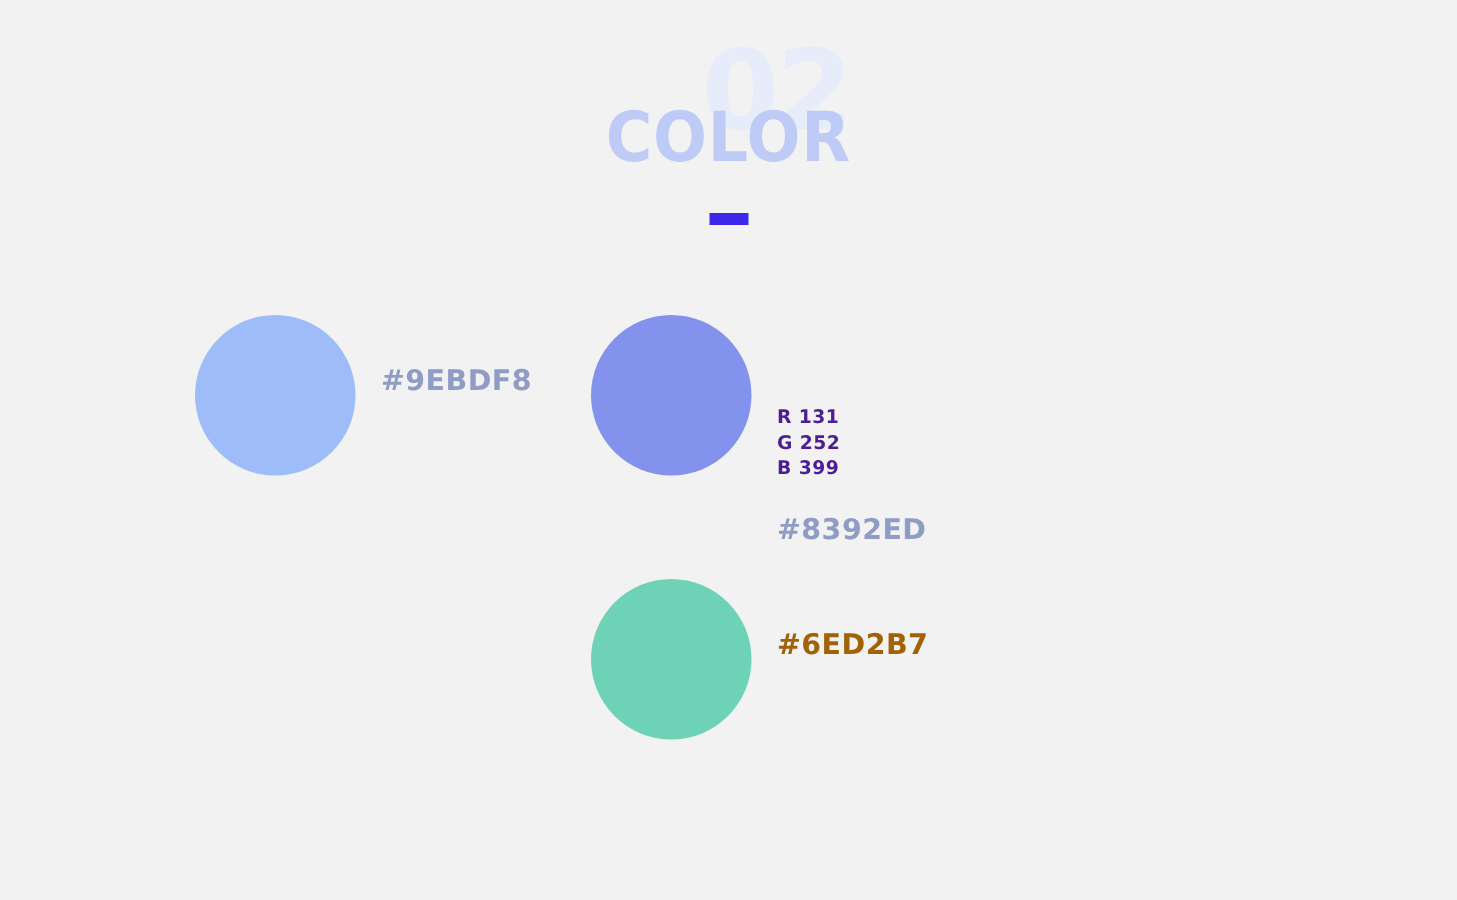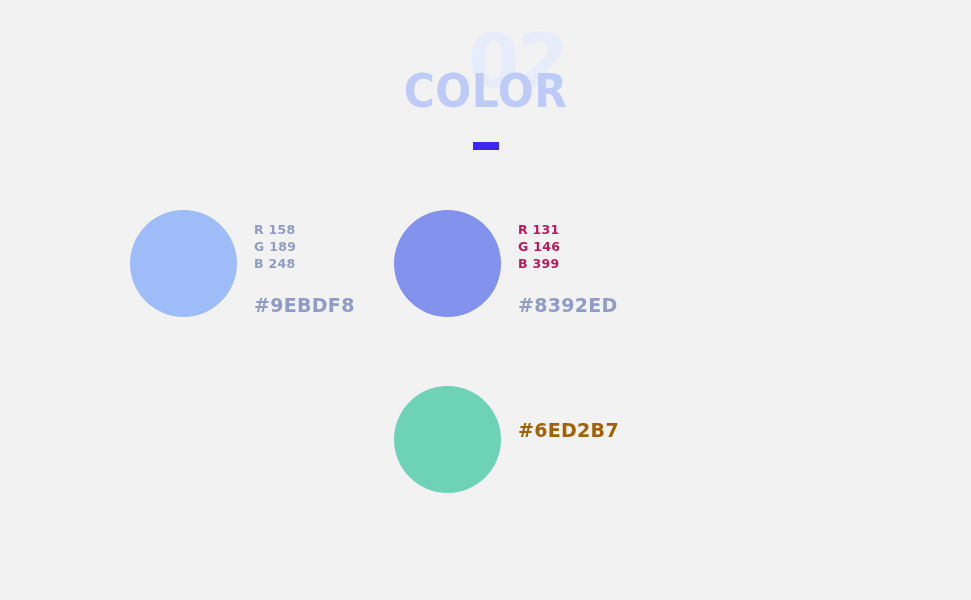--- a/index.html
+++ b/index.html
@@ -120,35 +120,30 @@
   <div class="ghost-number" style="color: rgb(231, 236, 250);">02</div>
   <div class="title" style="color: rgb(190, 203, 247);">COLOR</div>
   <div class="accent-bar" style="background: rgb(59, 40, 232);"></div>
 </div>
 
 <div class="palette">
 
   <div class="swatch col-1 row-1">
     <div class="swatch-circle" style="background-color: rgb(158, 189, 248);"></div>
     <div class="swatch-info">
-      <div class="rgb-list" style="color: rgb(143, 156, 198);">
-        <div class="rgb-line">R 158</div>
-        <div class="rgb-line">G 189</div>
-        <div class="rgb-line">B 248</div>
-      </div>
       <div class="hex-code" style="color: rgb(143, 156, 198);">#9EBDF8</div>
     </div>
   </div>
 
   <div class="swatch col-2 row-1">
     <div class="swatch-circle" style="background-color: rgb(131, 146, 237);"></div>
     <div class="swatch-info">
-      <div class="rgb-list" style="color: #be185d;">
+      <div class="rgb-list" style="color: #4c1d95; margin-top: 48px;">
         <div class="rgb-line">R 131</div>
-        <div class="rgb-line">G 146</div>
+        <div class="rgb-line">G 252</div>
         <div class="rgb-line">B 399</div>
       </div>
       <div class="hex-code" style="color: rgb(143, 156, 198);">#8392ED</div>
     </div>
   </div>
 
 
 
   <div class="swatch col-2 row-2">
     <div class="swatch-circle" style="background-color: rgb(110, 210, 183);"></div>

